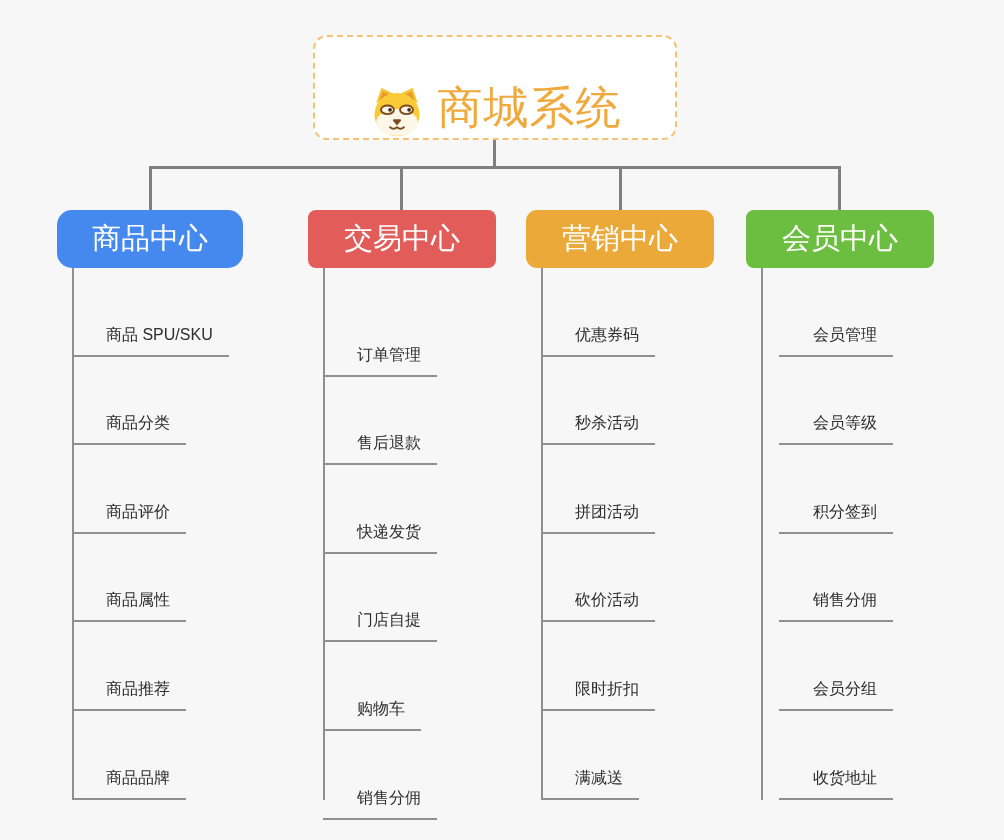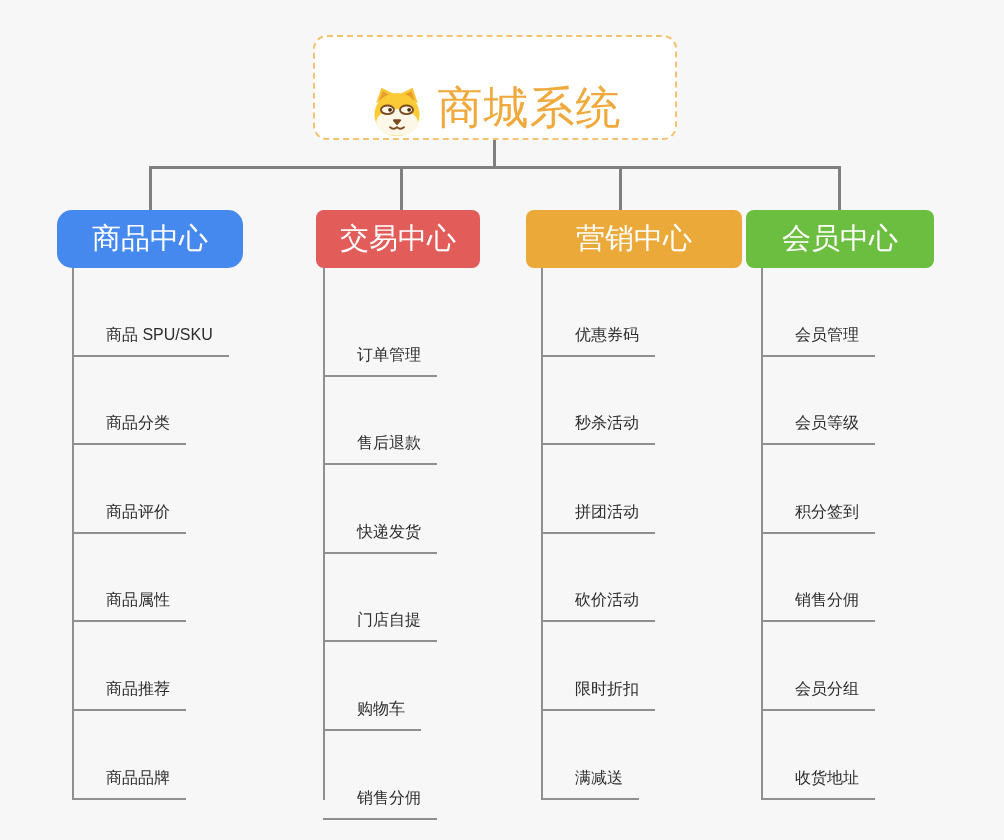--- a/index.html
+++ b/index.html
@@ -25,35 +25,35 @@
   }
   .dog{display:flex;align-items:center;}
   .root-title{font-size:45px;color:#f0a93c;letter-spacing:1px;white-space:nowrap;}
   
   .branch-node{
     position:absolute;top:210px;height:58px;border-radius:8px;
     color:#ffffff;font-size:29px;display:flex;align-items:center;justify-content:center;
     cursor:pointer;white-space:nowrap;
   }
   .b0 .branch-node{left:57px;width:186px;border-radius:15px;}
-  .b1 .branch-node{left:316px;width:164px;}
-  .b2 .branch-node{left:526px;width:216px;}
+  .b1 .branch-node{left:308px;width:188px;}
+  .b2 .branch-node{left:526px;width:188px;border-radius:11px;}
   .b3 .branch-node{left:746px;width:188px;}
   
   .vline{position:absolute;top:268px;width:2px;height:532px;background:#8f8f8f;}
   .b0 .vline{left:72px;}
   .b1 .vline{left:323px;}
   .b2 .vline{left:541px;}
   .b3 .vline{left:761px;}
   
   .items{position:absolute;top:268px;}
   .b0 .items{left:72px;}
   .b1 .items{left:323px;margin-top:20px;}
   .b2 .items{left:541px;}
-  .b3 .items{left:761px;}
+  .b3 .items{left:761px;padding-left:18px;}
   .item{height:88.6px;display:flex;align-items:flex-end;}
   .item-label{
     display:inline-block;border-bottom:2px solid #8f8f8f;
     padding:0 16px 9px 34px;font-size:16px;color:#2d2d2d;white-space:nowrap;
     cursor:pointer;
   }
 </style>
 </head>
 <body>
 

